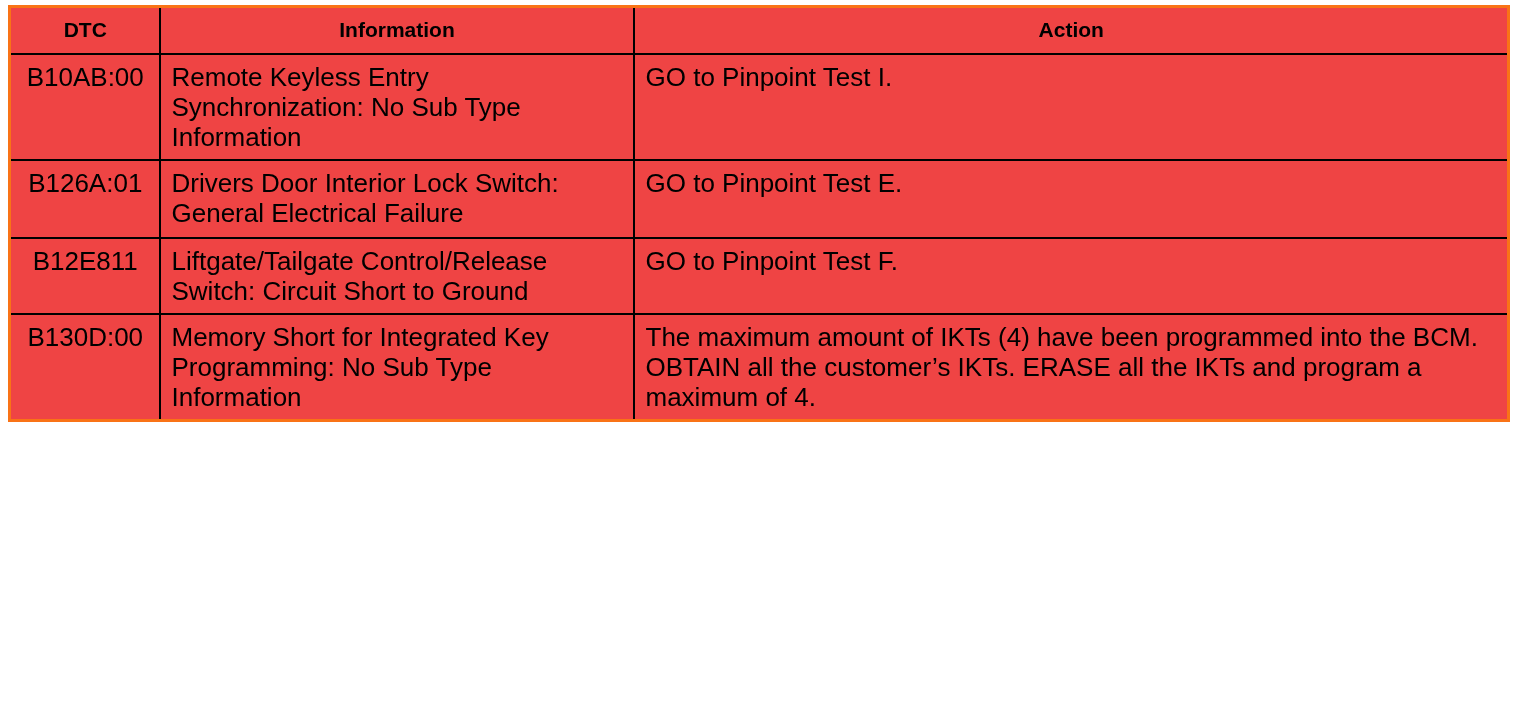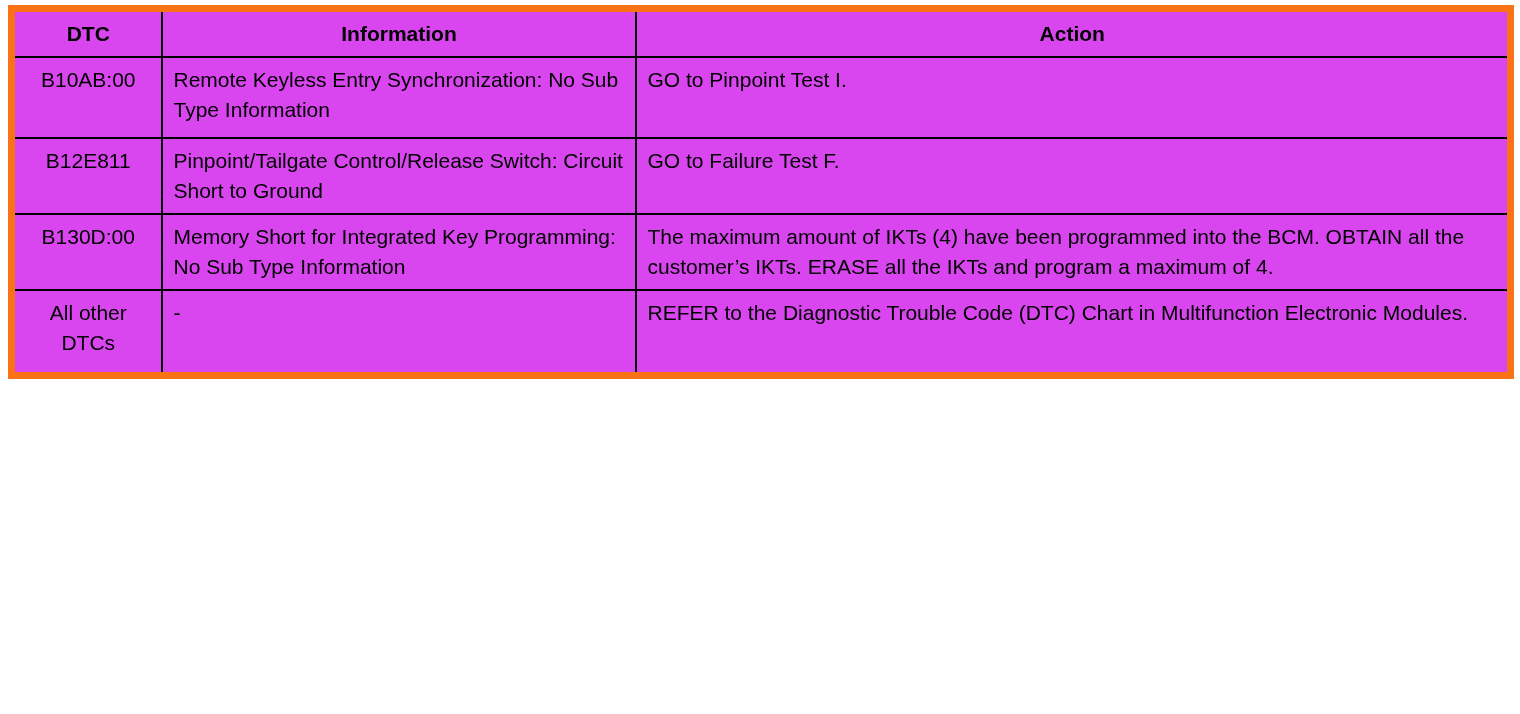--- a/index.html
+++ b/index.html
@@ -21,32 +21,32 @@
     height: 714px;
     box-sizing: border-box;
   }
   table.dtc-table {
     position: absolute;
     left: 8px;
     top: 5px;
     width: 1499px;
     border-collapse: collapse;
     table-layout: fixed;
-    border: 7px solid #f97316;
-    background: #d946ef;
+    border: 3px solid #f97316;
+    background: #ef4444;
   }
   table.dtc-table col.col-dtc   { width: 150px; }
   table.dtc-table col.col-desc  { width: 474px; }
   table.dtc-table col.col-act   { width: 875px; }
 
   table.dtc-table th,
   table.dtc-table td {
     border: 2px solid #000000;
     vertical-align: top;
-    font-size: 21px;
+    font-size: 26px;
     line-height: 30px;
     padding: 7px 10px 7px 11px;
     box-sizing: border-box;
   }
   table.dtc-table thead th {
     font-weight: bold;
     text-align: center;
     font-size: 21px;
     line-height: 26px;
     padding-top: 9px;
@@ -89,32 +89,31 @@
         <th>Information</th>
         <th>Action</th>
       </tr>
     </thead>
     <tbody>
       <tr class="row-h1">
         <td class="dtc-cell">B10AB:00</td>
         <td class="desc-cell">Remote Keyless Entry Synchronization: No Sub Type Information</td>
         <td class="action-cell">GO to Pinpoint Test I.</td>
       </tr>
+      <tr class="row-h5">
+        <td class="dtc-cell">B126A:01</td>
+        <td class="desc-cell">Drivers Door Interior Lock Switch: General Electrical Failure</td>
+        <td class="action-cell">GO to Pinpoint Test E.</td>
+      </tr>
       <tr class="row-h6">
         <td class="dtc-cell">B12E811</td>
-        <td class="desc-cell">Pinpoint/Tailgate Control/Release Switch: Circuit Short to Ground</td>
-        <td class="action-cell">GO to Failure Test F.</td>
+        <td class="desc-cell">Liftgate/Tailgate Control/Release Switch: Circuit Short to Ground</td>
+        <td class="action-cell">GO to Pinpoint Test F.</td>
       </tr>
       <tr class="row-h7">
         <td class="dtc-cell">B130D:00</td>
         <td class="desc-cell">Memory Short for Integrated Key Programming: No Sub Type Information</td>
         <td class="action-cell">The maximum amount of IKTs (4) have been programmed into the BCM. OBTAIN all the customer’s IKTs. ERASE all the IKTs and program a maximum of 4.</td>
-      </tr>
-      <tr class="row-h8">
-        <td class="dtc-cell">All other
-DTCs</td>
-        <td class="desc-cell">-</td>
-        <td class="action-cell">REFER to the Diagnostic Trouble Code (DTC) Chart in Multifunction Electronic Modules.</td>
       </tr>
     </tbody>
   </table>
 
 </div>
 
 </body></html>

